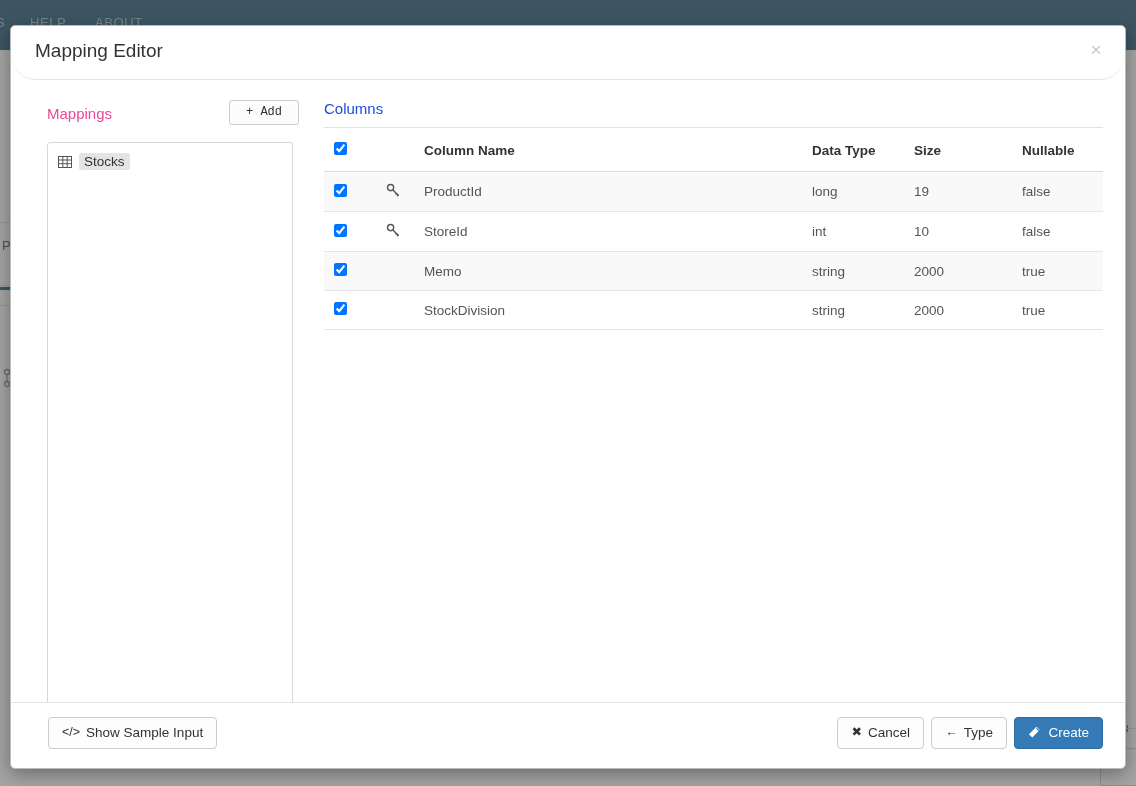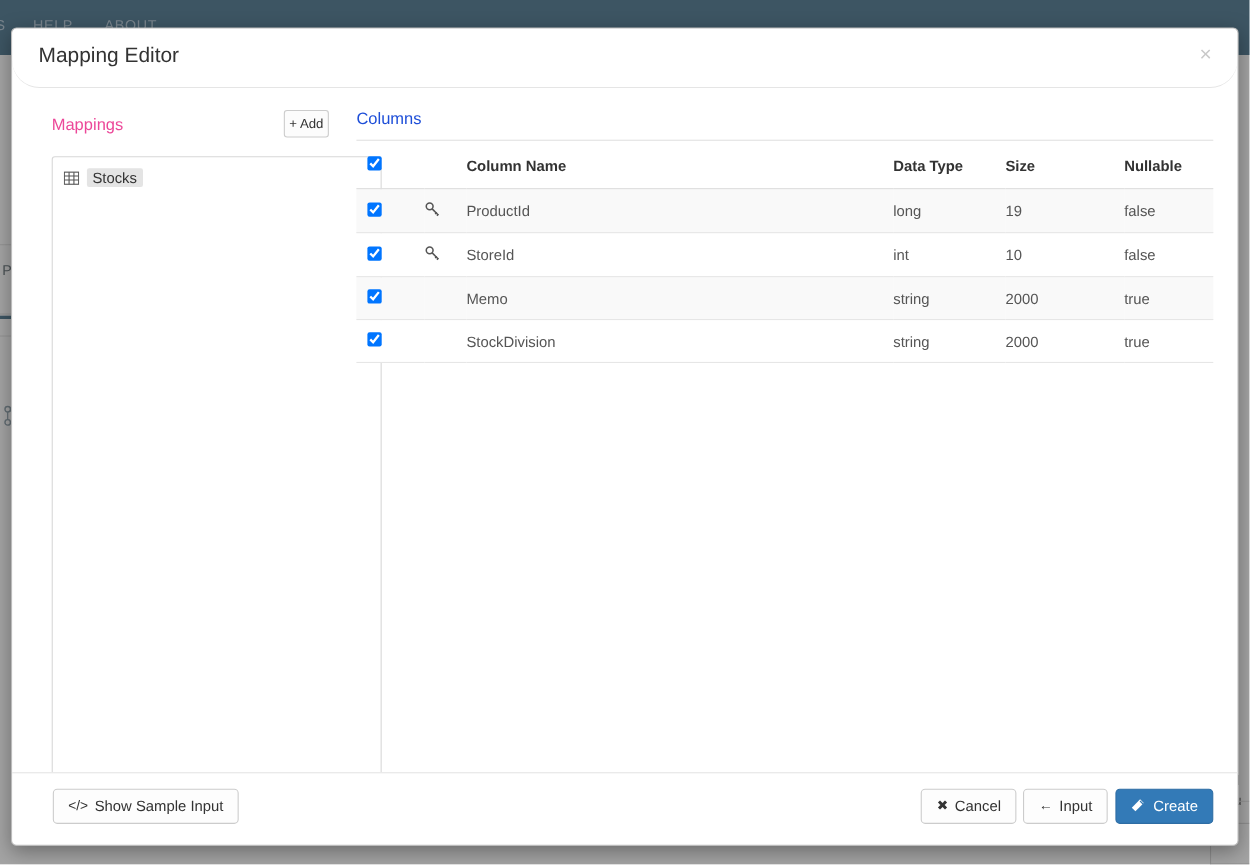--- a/index.html
+++ b/index.html
@@ -209,32 +209,32 @@
     position: absolute;
     left: 0;
     top: 5px;
     font-size: 15px;
     color: #ec4899;
   }
   #add-mapping-button {
     position: absolute;
     right: 0;
     top: 0;
-    padding: 4px 4px 5px;
+    padding: 4px 16px 5px;
     font-size: 12px;
     color: #333333;
     background: #fcfcfc;
     border: 1px solid #cccccc;
     border-radius: 3px;
     cursor: pointer;
-    font-family: Liberation Sans, sans-serif;
+    font-family: Liberation Mono, monospace;
   }
   #mappings-tree {
     margin-top: 10px;
-    width: 300px;
+    width: 246px;
     height: 573px;
     border: 1px solid #d8d8d8;
     border-radius: 3px;
     background: #ffffff;
     box-sizing: border-box;
     padding: 8px 0 0 0;
     overflow: hidden;
   }
   .tree-item {
     display: flex;
@@ -507,21 +507,21 @@
       <span>Show Sample Input</span>
     </button>
 
     <button class="btn btn-default" id="cancel-button">
       <span class="btn-glyph">✖</span>
       <span>Cancel</span>
     </button>
 
     <button class="btn btn-default" id="back-button">
       <span class="btn-glyph">←</span>
-      <span>Input</span>
+      <span>Type</span>
     </button>
 
     <button class="btn btn-primary" id="create-button">
       <span class="wand-icon">
         <svg viewBox="0 0 14 14" width="14" height="14">
           <path d="M9.2 1.2 L12.8 4.8 L4.6 13 L1 9.4 Z" fill="#ffffff" transform="translate(0,-0.4) scale(0.92)"></path>
           <path d="M8.4 2.2 L11.8 5.6" stroke="#337ab7" stroke-width="1.1"></path>
         </svg>
       </span>
       <span>Create</span>

